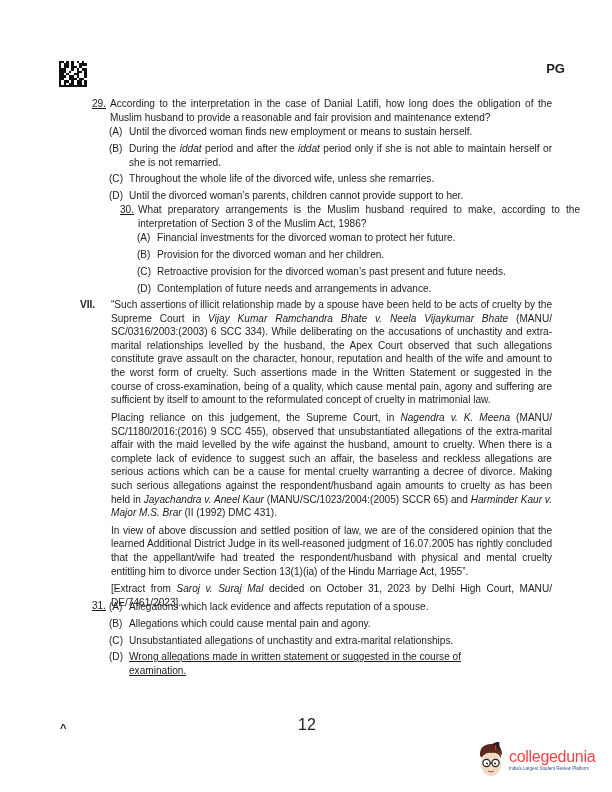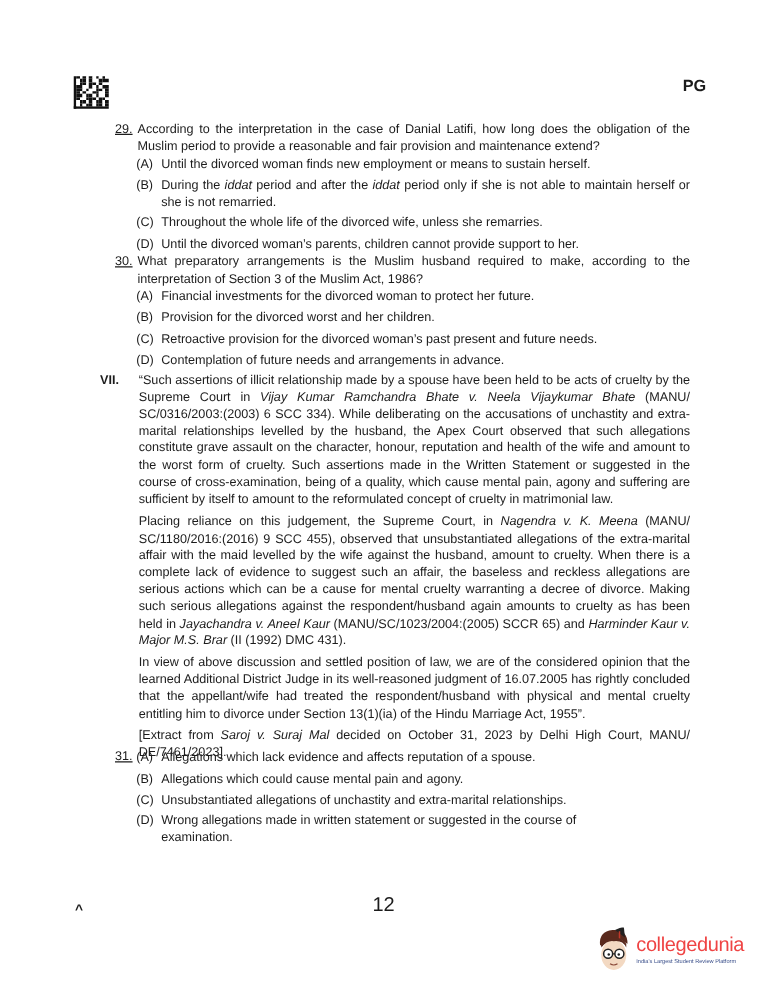--- a/index.html
+++ b/index.html
@@ -141,52 +141,52 @@
     <span class="w"></span>
     <span></span>
     <span></span>
     <span class="w"></span>
     <span></span>
   </div>
 <div class="pg-label">PG</div>
 
 <div class="q" style="top:97px;">
   <span class="num">29.</span>
-  <div class="stem">According to the interpretation in the case of Danial Latifi, how long does the obligation of the Muslim period to provide a reasonable and fair provision and maintenance extend?</div>
+  <div class="stem">According to the interpretation in the case of Danial Latifi, how long does the obligation of the Muslim husband to provide a reasonable and fair provision and maintenance extend?</div>
   <div class="opts">
     <div class="opt">
         <span class="lbl">(A)</span>
         <span class="txt">Until the divorced woman finds new employment or means to sustain herself.</span>
       </div>
     <div class="opt">
         <span class="lbl">(B)</span>
         <span class="txt"><span>During the </span><i>iddat</i><span> period and after the </span><i>iddat</i><span> period only if she is not able to maintain herself or she is not remarried.</span></span>
       </div>
     <div class="opt">
         <span class="lbl">(C)</span>
         <span class="txt">Throughout the whole life of the divorced wife, unless she remarries.</span>
       </div>
     <div class="opt">
         <span class="lbl">(D)</span>
         <span class="txt">Until the divorced woman’s parents, children cannot provide support to her.</span>
       </div>
   </div>
 </div>
 
-<div class="q" style="top:203px;">
+<div class="q" style="top:203px;margin-left:28px;">
   <span class="num">30.</span>
   <div class="stem">What preparatory arrangements is the Muslim husband required to make, according to the interpretation of Section 3 of the Muslim Act, 1986?</div>
   <div class="opts">
     <div class="opt">
         <span class="lbl">(A)</span>
         <span class="txt">Financial investments for the divorced woman to protect her future.</span>
       </div>
     <div class="opt">
         <span class="lbl">(B)</span>
-        <span class="txt">Provision for the divorced worst and her children.</span>
+        <span class="txt">Provision for the divorced woman and her children.</span>
       </div>
     <div class="opt">
         <span class="lbl">(C)</span>
         <span class="txt">Retroactive provision for the divorced woman’s past present and future needs.</span>
       </div>
     <div class="opt">
         <span class="lbl">(D)</span>
         <span class="txt">Contemplation of future needs and arrangements in advance.</span>
       </div>
   </div>
@@ -212,21 +212,21 @@
     <div class="opt">
         <span class="lbl">(B)</span>
         <span class="txt">Allegations which could cause mental pain and agony.</span>
       </div>
     <div class="opt">
         <span class="lbl">(C)</span>
         <span class="txt">Unsubstantiated allegations of unchastity and extra-marital relationships.</span>
       </div>
     <div class="opt" style="padding-right:85px;">
         <span class="lbl">(D)</span>
-        <span class="txt" style="text-align:left;">Wrong allegations made in written statement or suggested in the course of examination.</span>
+        <span class="txt" style="text-align:left;text-decoration:underline;">Wrong allegations made in written statement or suggested in the course of examination.</span>
       </div>
   </div>
 </div>
 
 <div class="caret">^</div>
 <div class="pageno">12</div>
 
 <div class="logo">
   <div class="face">
     <svg width="30" height="36" viewBox="0 0 30 36">

